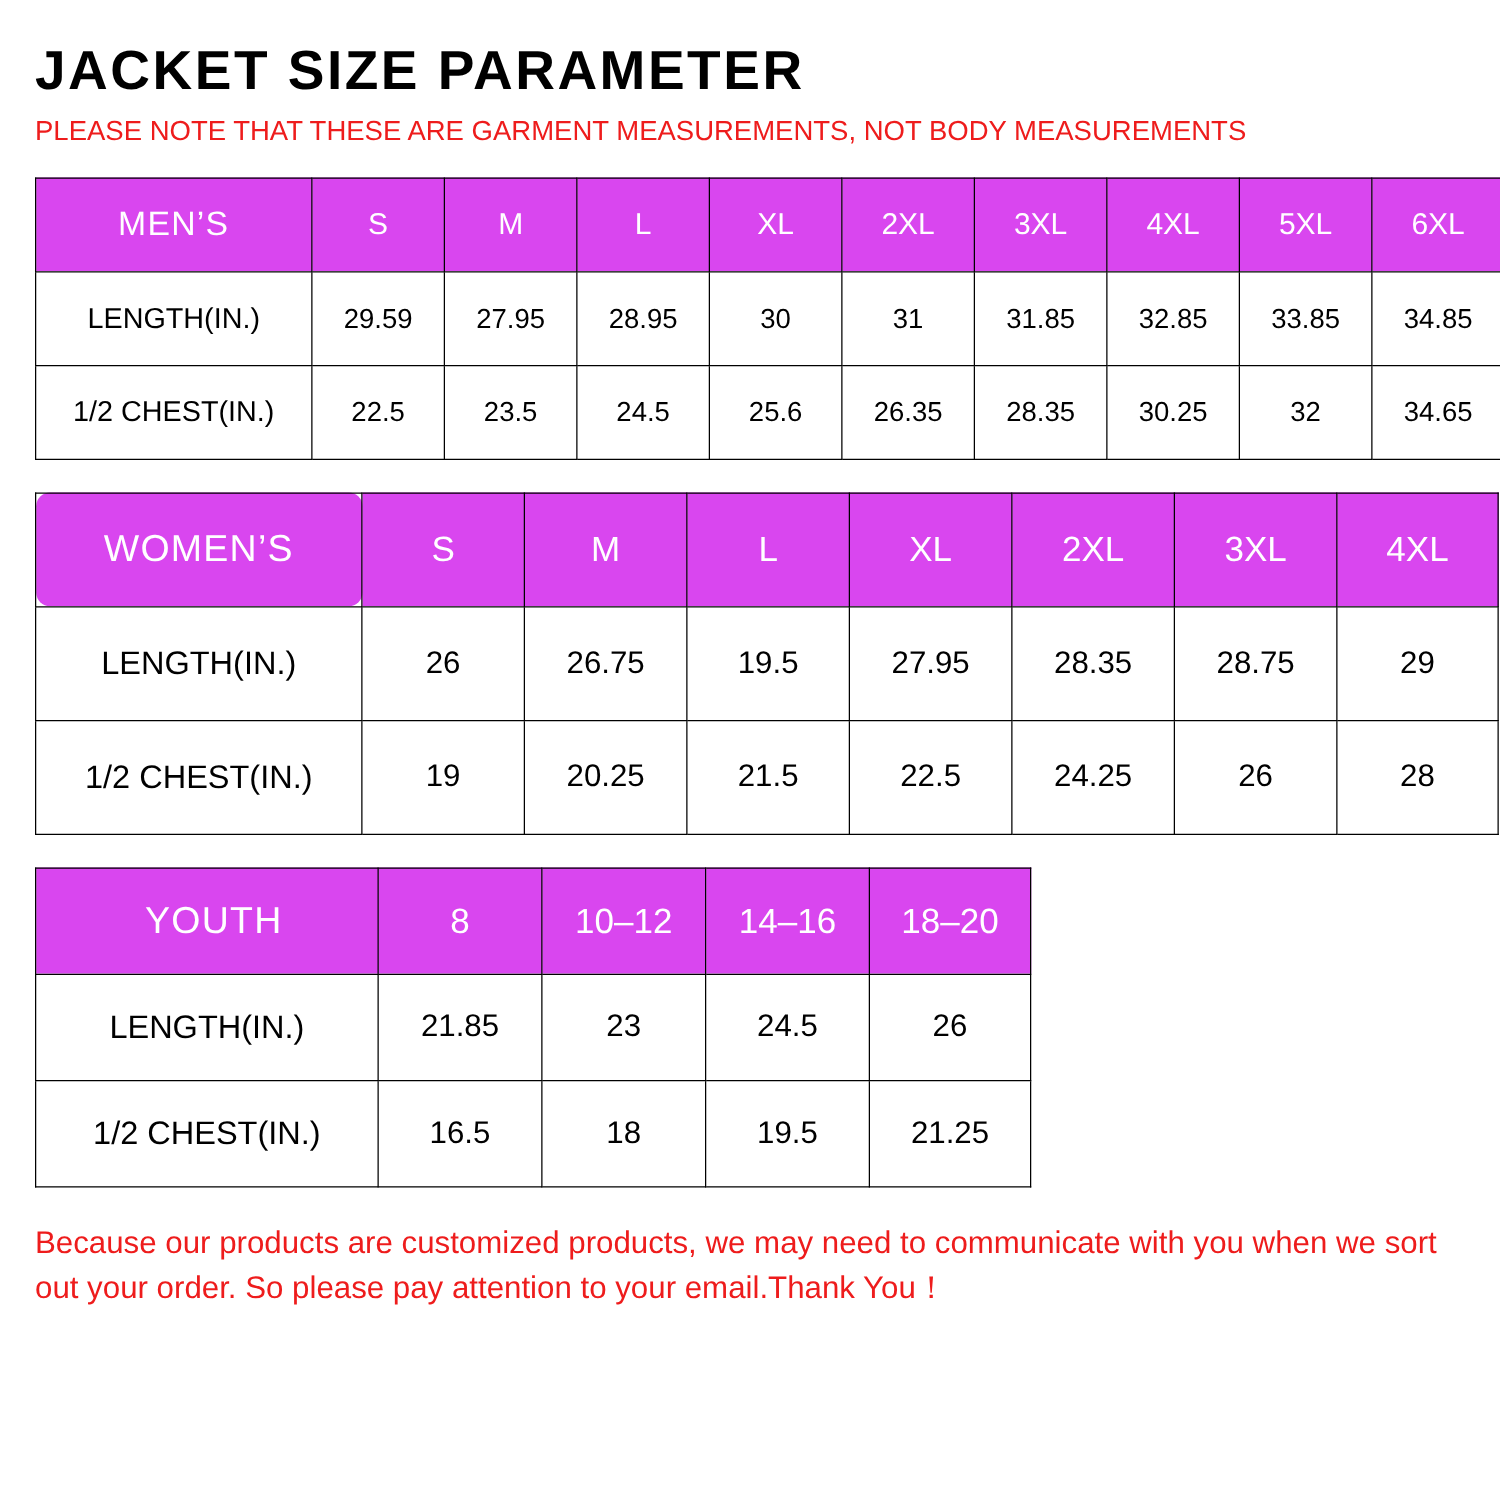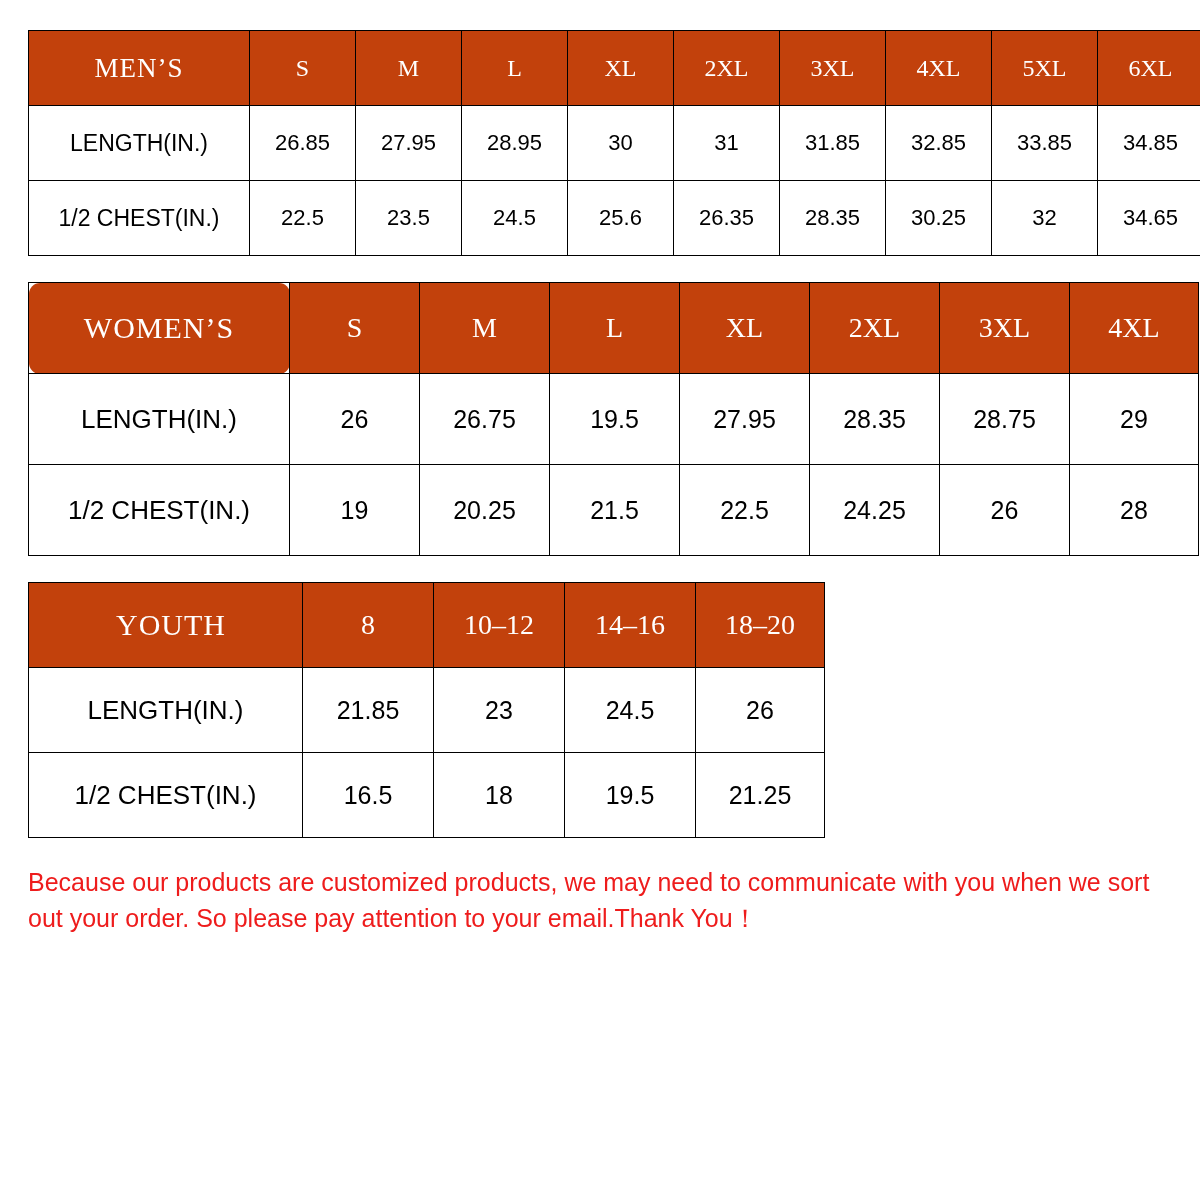--- a/index.html
+++ b/index.html
@@ -41,23 +41,22 @@
   }
   table.sizetable td,
   table.sizetable th {
     border: 1px solid #000000;
     text-align: center;
     vertical-align: middle;
     font-weight: normal;
     background: #ffffff;
   }
   table.sizetable thead td {
-    background: #c2410c;
+    background: #d946ef;
     color: #ffffff;
-    font-family: Liberation Serif, serif;
   }
   
   #mens-table { width: 1146px; }
   #mens-table td { height: 72px; font-size: 22px; }
   #mens-table thead td { font-size: 24px; }
   #mens-table .rowlabel { font-size: 23px; }
   #mens-table thead td.rowlabel { font-size: 27px; letter-spacing: 1px; }
   
   #womens-table { width: 1146px; }
   #womens-table td { height: 88px; font-size: 25px; }
@@ -80,41 +79,43 @@
   .footer .para2 {
     margin-top: 22px;
     font-size: 23px;
   }
 </style>
 </head>
 <body>
 
 <div class="page">
 
-
+  <h1 class="title">JACKET SIZE PARAMETER</h1>
+
+  <p class="note">PLEASE NOTE THAT THESE ARE GARMENT MEASUREMENTS, NOT BODY MEASUREMENTS</p>
 
   <table class="sizetable" id="mens-table">
     <thead>
       <tr>
         <td class="rowlabel" style="width:218px">MEN’S</td>
         <td style="width:103px">S</td>
         <td style="width:103px">M</td>
         <td style="width:103px">L</td>
         <td style="width:103px">XL</td>
         <td style="width:103px">2XL</td>
         <td style="width:103px">3XL</td>
         <td style="width:103px">4XL</td>
         <td style="width:103px">5XL</td>
         <td style="width:103px">6XL</td>
       </tr>
     </thead>
     <tbody>
       <tr>
         <td class="rowlabel">LENGTH(IN.)</td>
-        <td>26.85</td>
+        <td>29.59</td>
         <td>27.95</td>
         <td>28.95</td>
         <td>30</td>
         <td>31</td>
         <td>31.85</td>
         <td>32.85</td>
         <td>33.85</td>
         <td>34.85</td>
       </tr>
       <tr>

